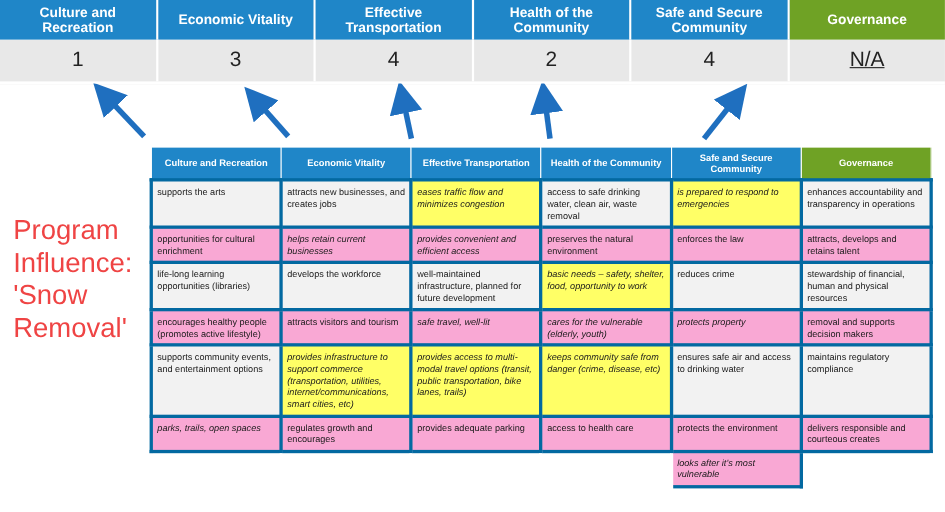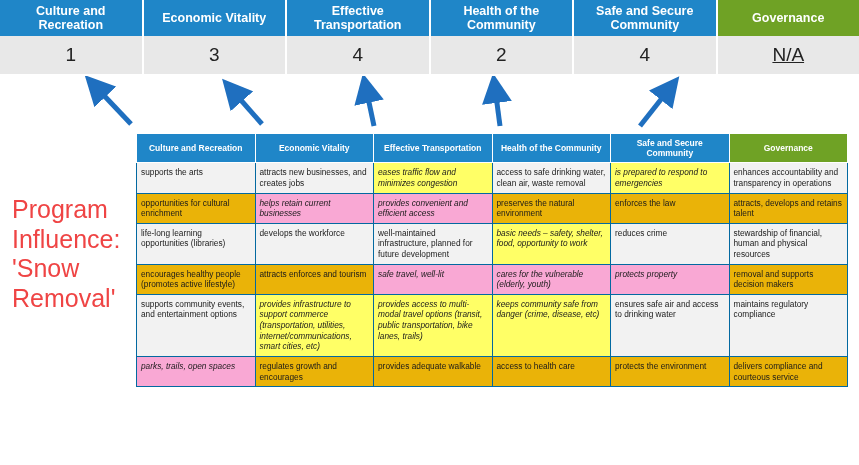--- a/index.html
+++ b/index.html
@@ -106,34 +106,34 @@
   }
   #matrix th.gov {
     background: #6FA225;
   }
   #matrix td {
     font-size: 8.3px;
     color: #1a1a1a;
     vertical-align: top;
     padding: 4px 4px;
     line-height: 1.28;
-    border: 1px solid #0369a1;
+    border: 3px solid #0369a1;
     background: #F2F2F2;
     height: 14px;
   }
   #matrix td.hl {
     background: #FFFF66;
     font-style: italic;
   }
   #matrix td.blank {
     background: #ffffff;
     border-color: #ffffff;
   }
   #matrix tr.alt td {
-    background: #eab308;
+    background: #f9a8d4;
   }
   #matrix tr.alt td.hl {
     background: #f9a8d4;
   }
   #matrix tr.alt td.blank {
     background: #ffffff;
   }
 </style>
 </head>
 <body>
@@ -207,36 +207,44 @@
       <tr>
         <td>life-long learning opportunities (libraries)</td>
         <td>develops the workforce</td>
         <td>well-maintained infrastructure, planned for future development</td>
         <td class="hl">basic needs – safety, shelter, food, opportunity to work</td>
         <td>reduces crime</td>
         <td>stewardship of financial, human and physical resources</td>
       </tr>
       <tr class="alt">
         <td>encourages healthy people (promotes active lifestyle)</td>
-        <td>attracts enforces and tourism</td>
+        <td>attracts visitors and tourism</td>
         <td class="hl">safe travel, well-lit</td>
         <td class="hl">cares for the vulnerable (elderly, youth)</td>
         <td class="hl">protects property</td>
         <td>removal and supports decision makers</td>
       </tr>
       <tr>
         <td>supports community events, and entertainment options</td>
         <td class="hl">provides infrastructure to support commerce (transportation, utilities, internet/communications, smart cities, etc)</td>
         <td class="hl">provides access to multi-modal travel options (transit, public transportation, bike lanes, trails)</td>
         <td class="hl">keeps community safe from danger (crime, disease, etc)</td>
         <td>ensures safe air and access to drinking water</td>
         <td>maintains regulatory compliance</td>
       </tr>
       <tr class="alt">
         <td class="hl">parks, trails, open spaces</td>
         <td>regulates growth and encourages</td>
-        <td>provides adequate walkable</td>
+        <td>provides adequate parking</td>
         <td>access to health care</td>
         <td>protects the environment</td>
-        <td>delivers compliance and courteous service</td>
+        <td>delivers responsible and courteous creates</td>
+      </tr>
+      <tr class="alt">
+        <td class="blank"></td>
+        <td class="blank"></td>
+        <td class="blank"></td>
+        <td class="blank"></td>
+        <td class="hl">looks after it's most vulnerable</td>
+        <td class="blank"></td>
       </tr>
     </tbody>
 </table>
 
 </body></html>

